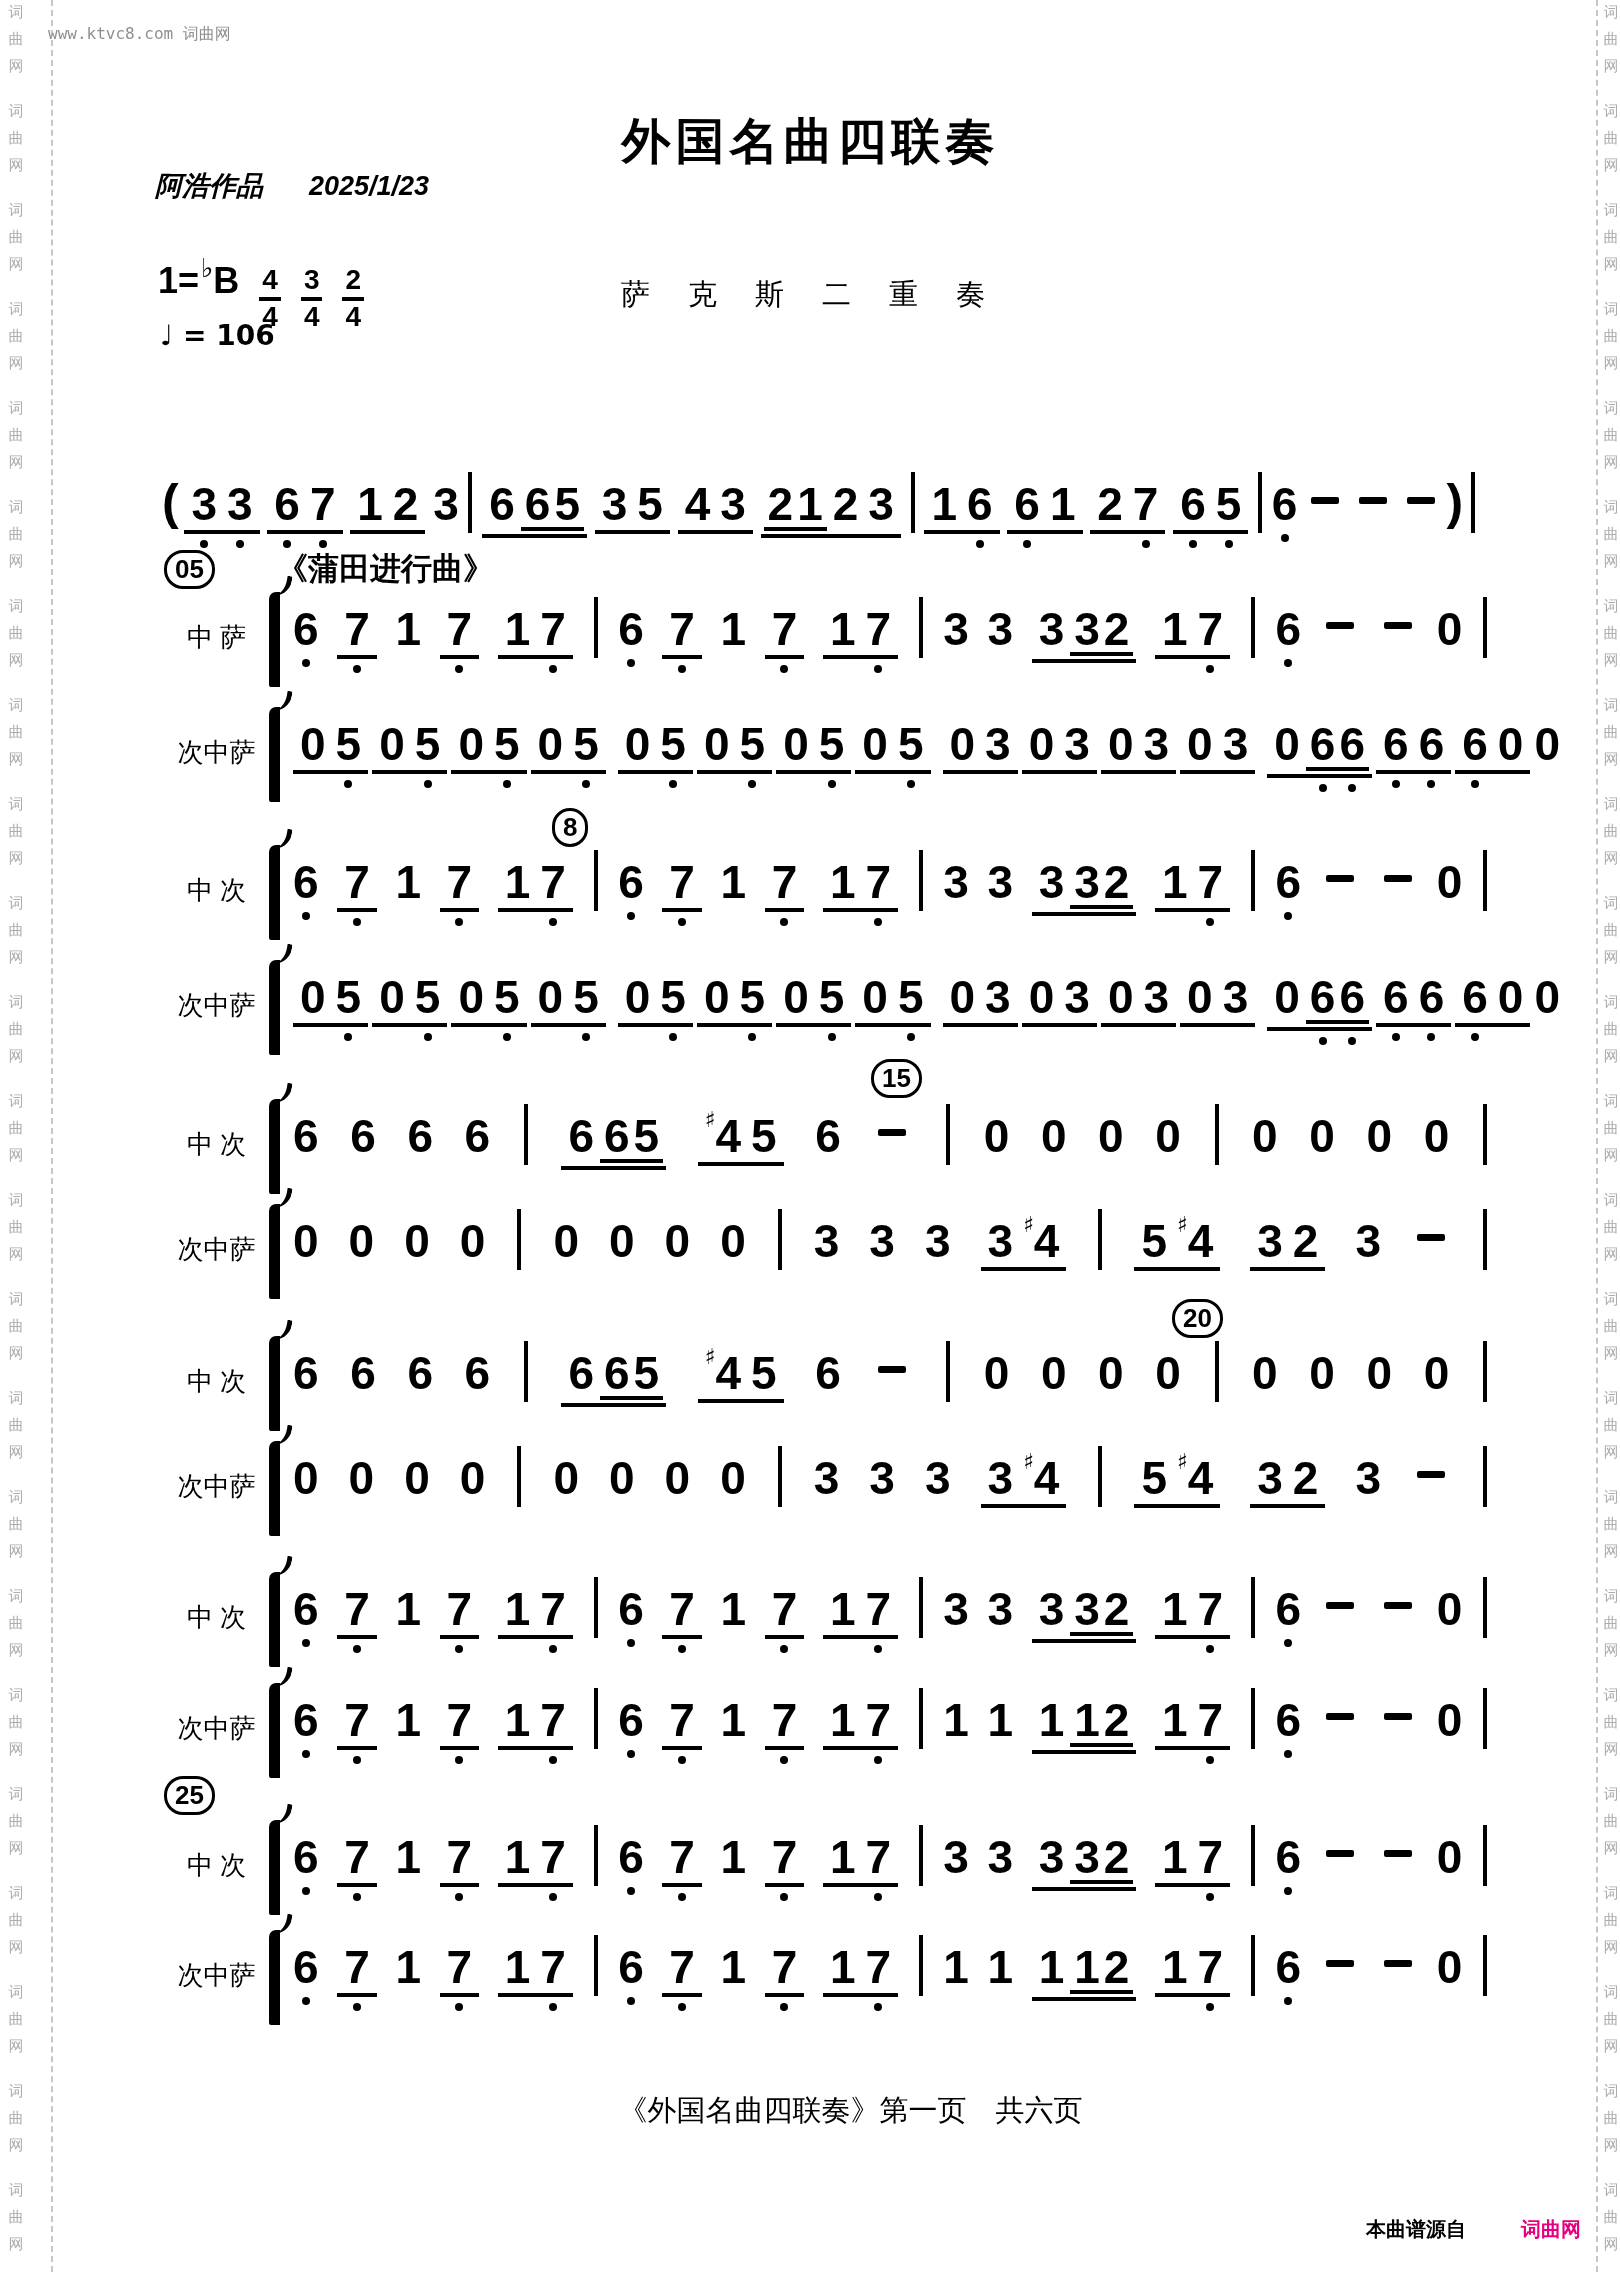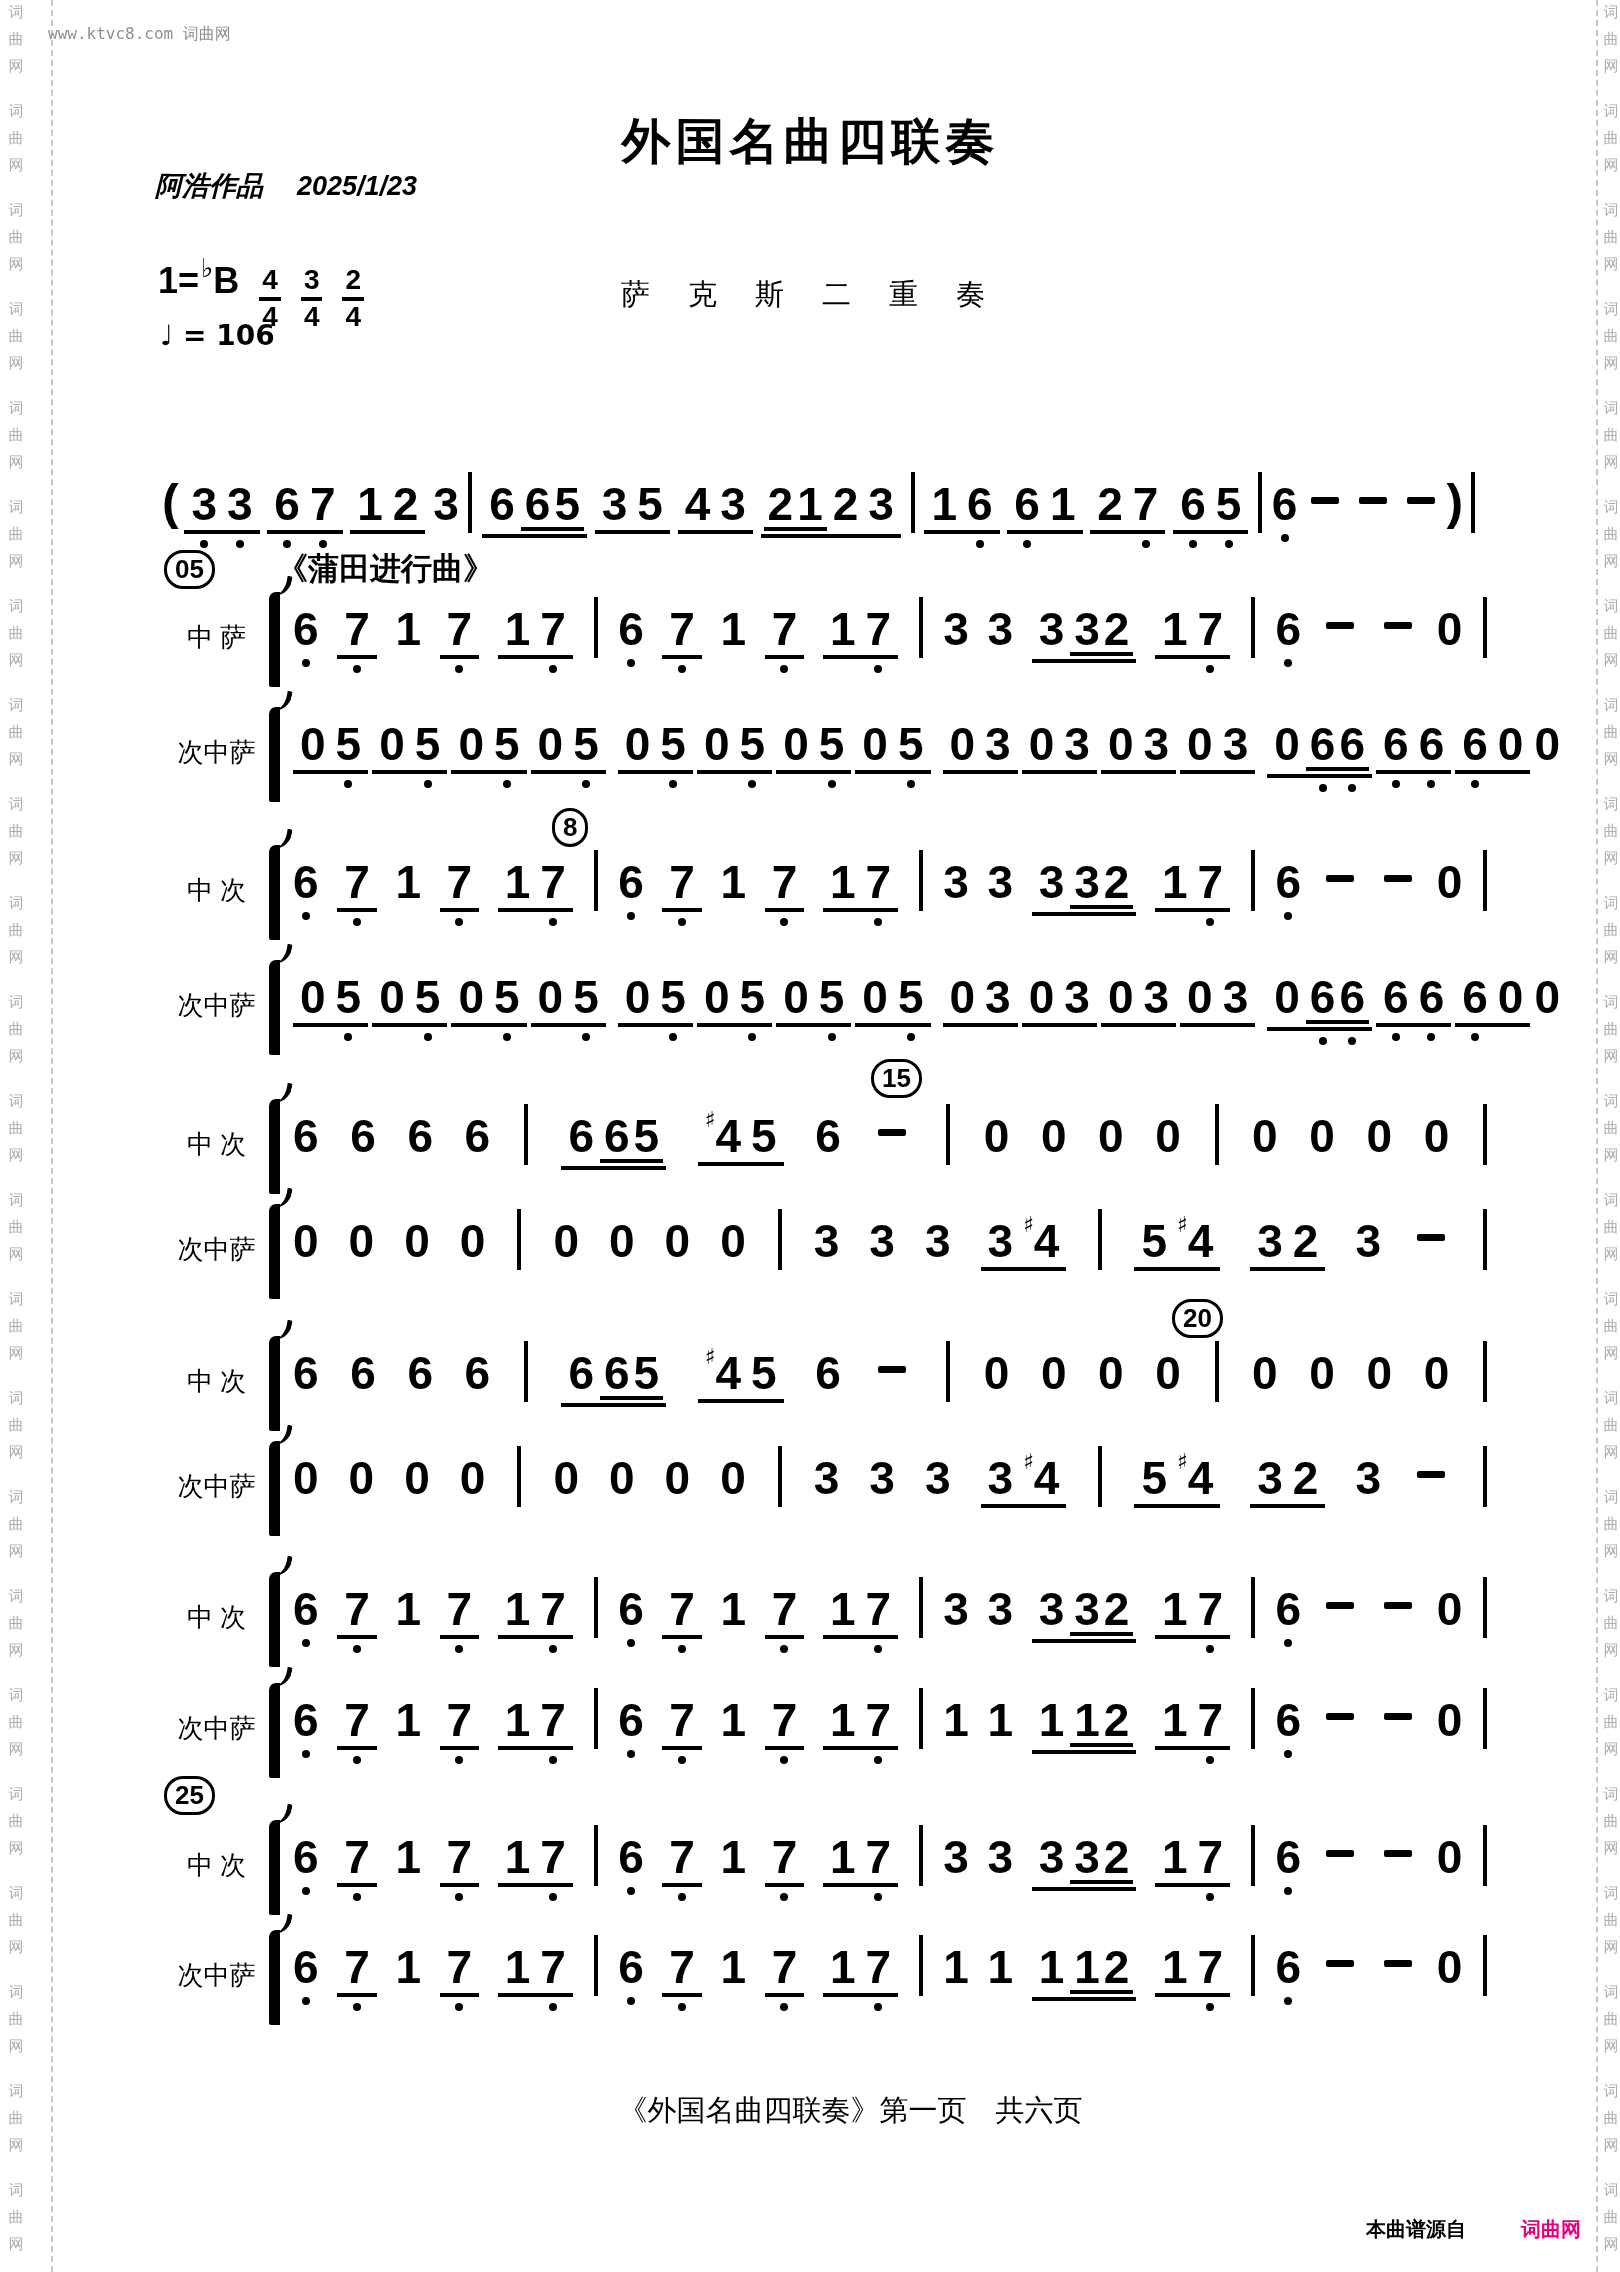--- a/index.html
+++ b/index.html
@@ -9,21 +9,21 @@
   .edge{position:absolute;top:0;bottom:0;width:0;border-left:2px dashed #c6c6c6;}
   .edge.l{left:51px}.edge.r{left:1596px}
   .wm-col{position:absolute;top:4px;width:20px;color:#adadad;font-size:15px;line-height:1;text-align:center;}
   .wm-col.l{left:6px}.wm-col.r{left:1601px}
   .wm-group{margin-bottom:30px;}
   .wm-group div{margin-bottom:12px;}
   .wm-top{position:absolute;left:24px;top:24px;font-family:"DejaVu Sans Mono",monospace;
           font-size:16px;color:#8f8f8f;margin-left:24px;}
   
   .credit{position:absolute;left:155px;top:168px;font-size:27px;font-weight:bold;font-style:italic;}
-  .credit .date{margin-left:34px;}
+  .credit .date{margin-left:46px;}
   .title{position:absolute;left:0;top:109px;width:1621px;margin:0;text-align:center;
          font-size:49px;font-weight:bold;letter-spacing:5px;}
   .subtitle{position:absolute;left:0;top:275px;width:1621px;text-align:center;
             font-size:29px;letter-spacing:15px;}
   .keysig{position:absolute;left:158px;top:263px;display:flex;align-items:flex-start;
           font-size:36px;font-weight:bold;line-height:1;}
   .keysig .flat{font-family:"DejaVu Sans",sans-serif;font-size:26px;position:relative;top:-8px;margin-left:2px;}
   .frac{display:inline-flex;flex-direction:column;align-items:center;margin-left:20px;
         font-size:28px;line-height:1.1;position:relative;top:2px;}
   .frac .num{border-bottom:4px solid #000;padding:0 3px 1px;}

